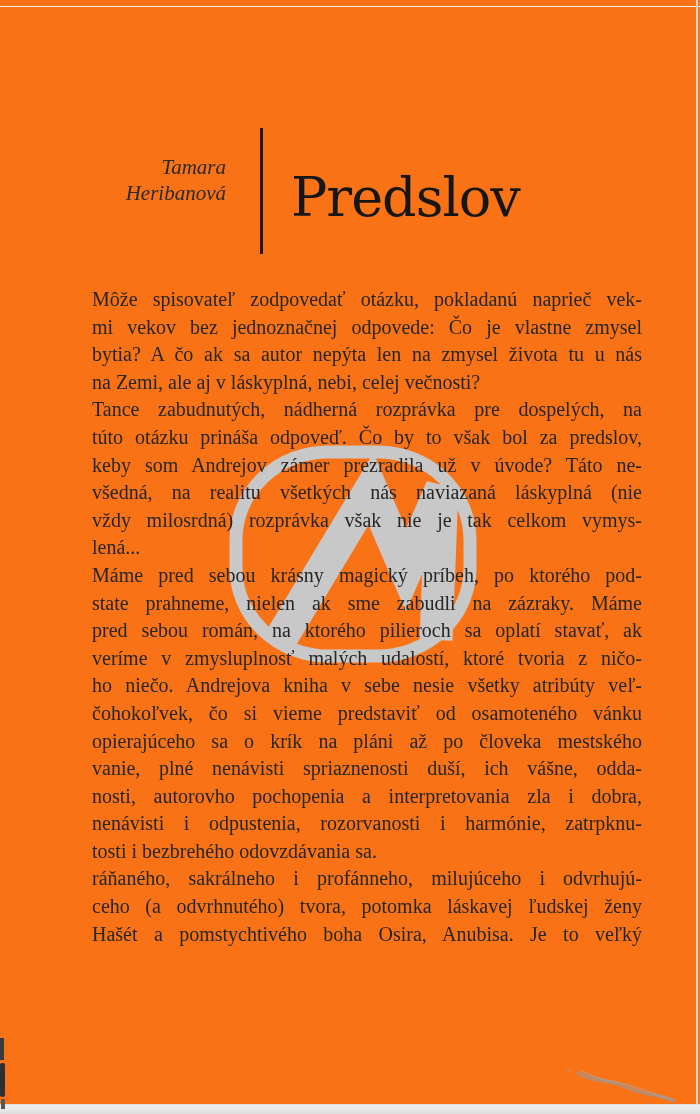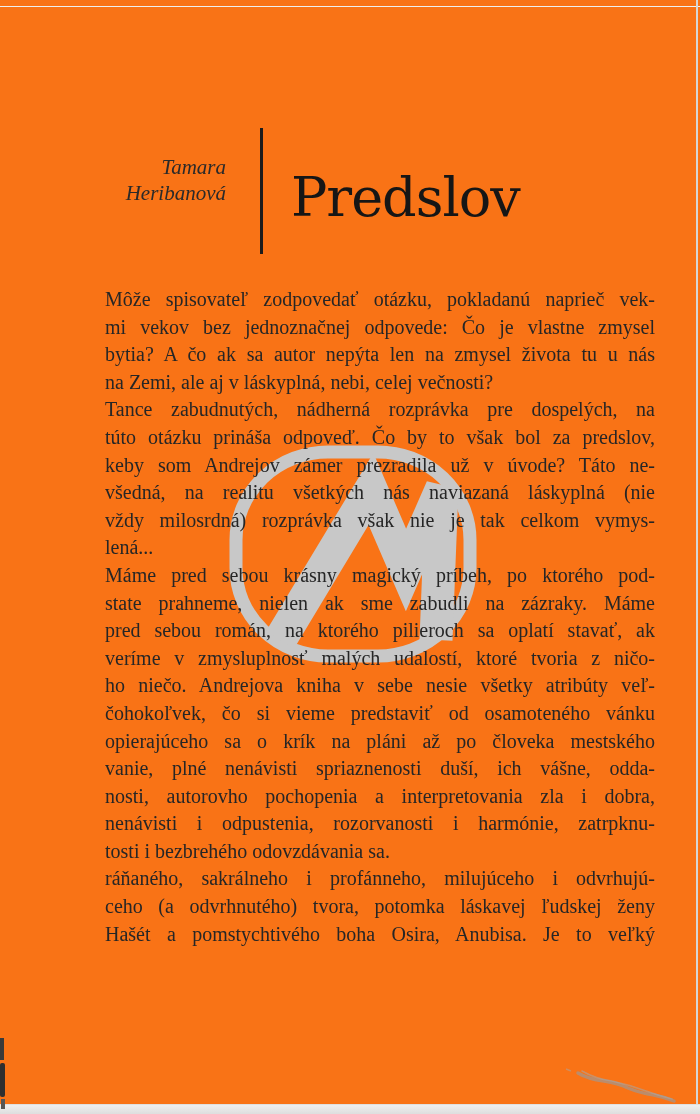--- a/index.html
+++ b/index.html
@@ -64,21 +64,20 @@
   
   .bodytext {
     position: absolute;
     left: 92px;
     top: 286px;
     width: 550px;
     z-index: 1;
     color: #262626;
     font-size: 20px;
     line-height: 27.6px;
-    margin-left: 13px;
   }
   .line {
     text-align: justify;
     text-align-last: justify;
     white-space: nowrap;
     height: 27.6px;
     overflow: visible;
   }
   .line.short {
     text-align-last: left;

